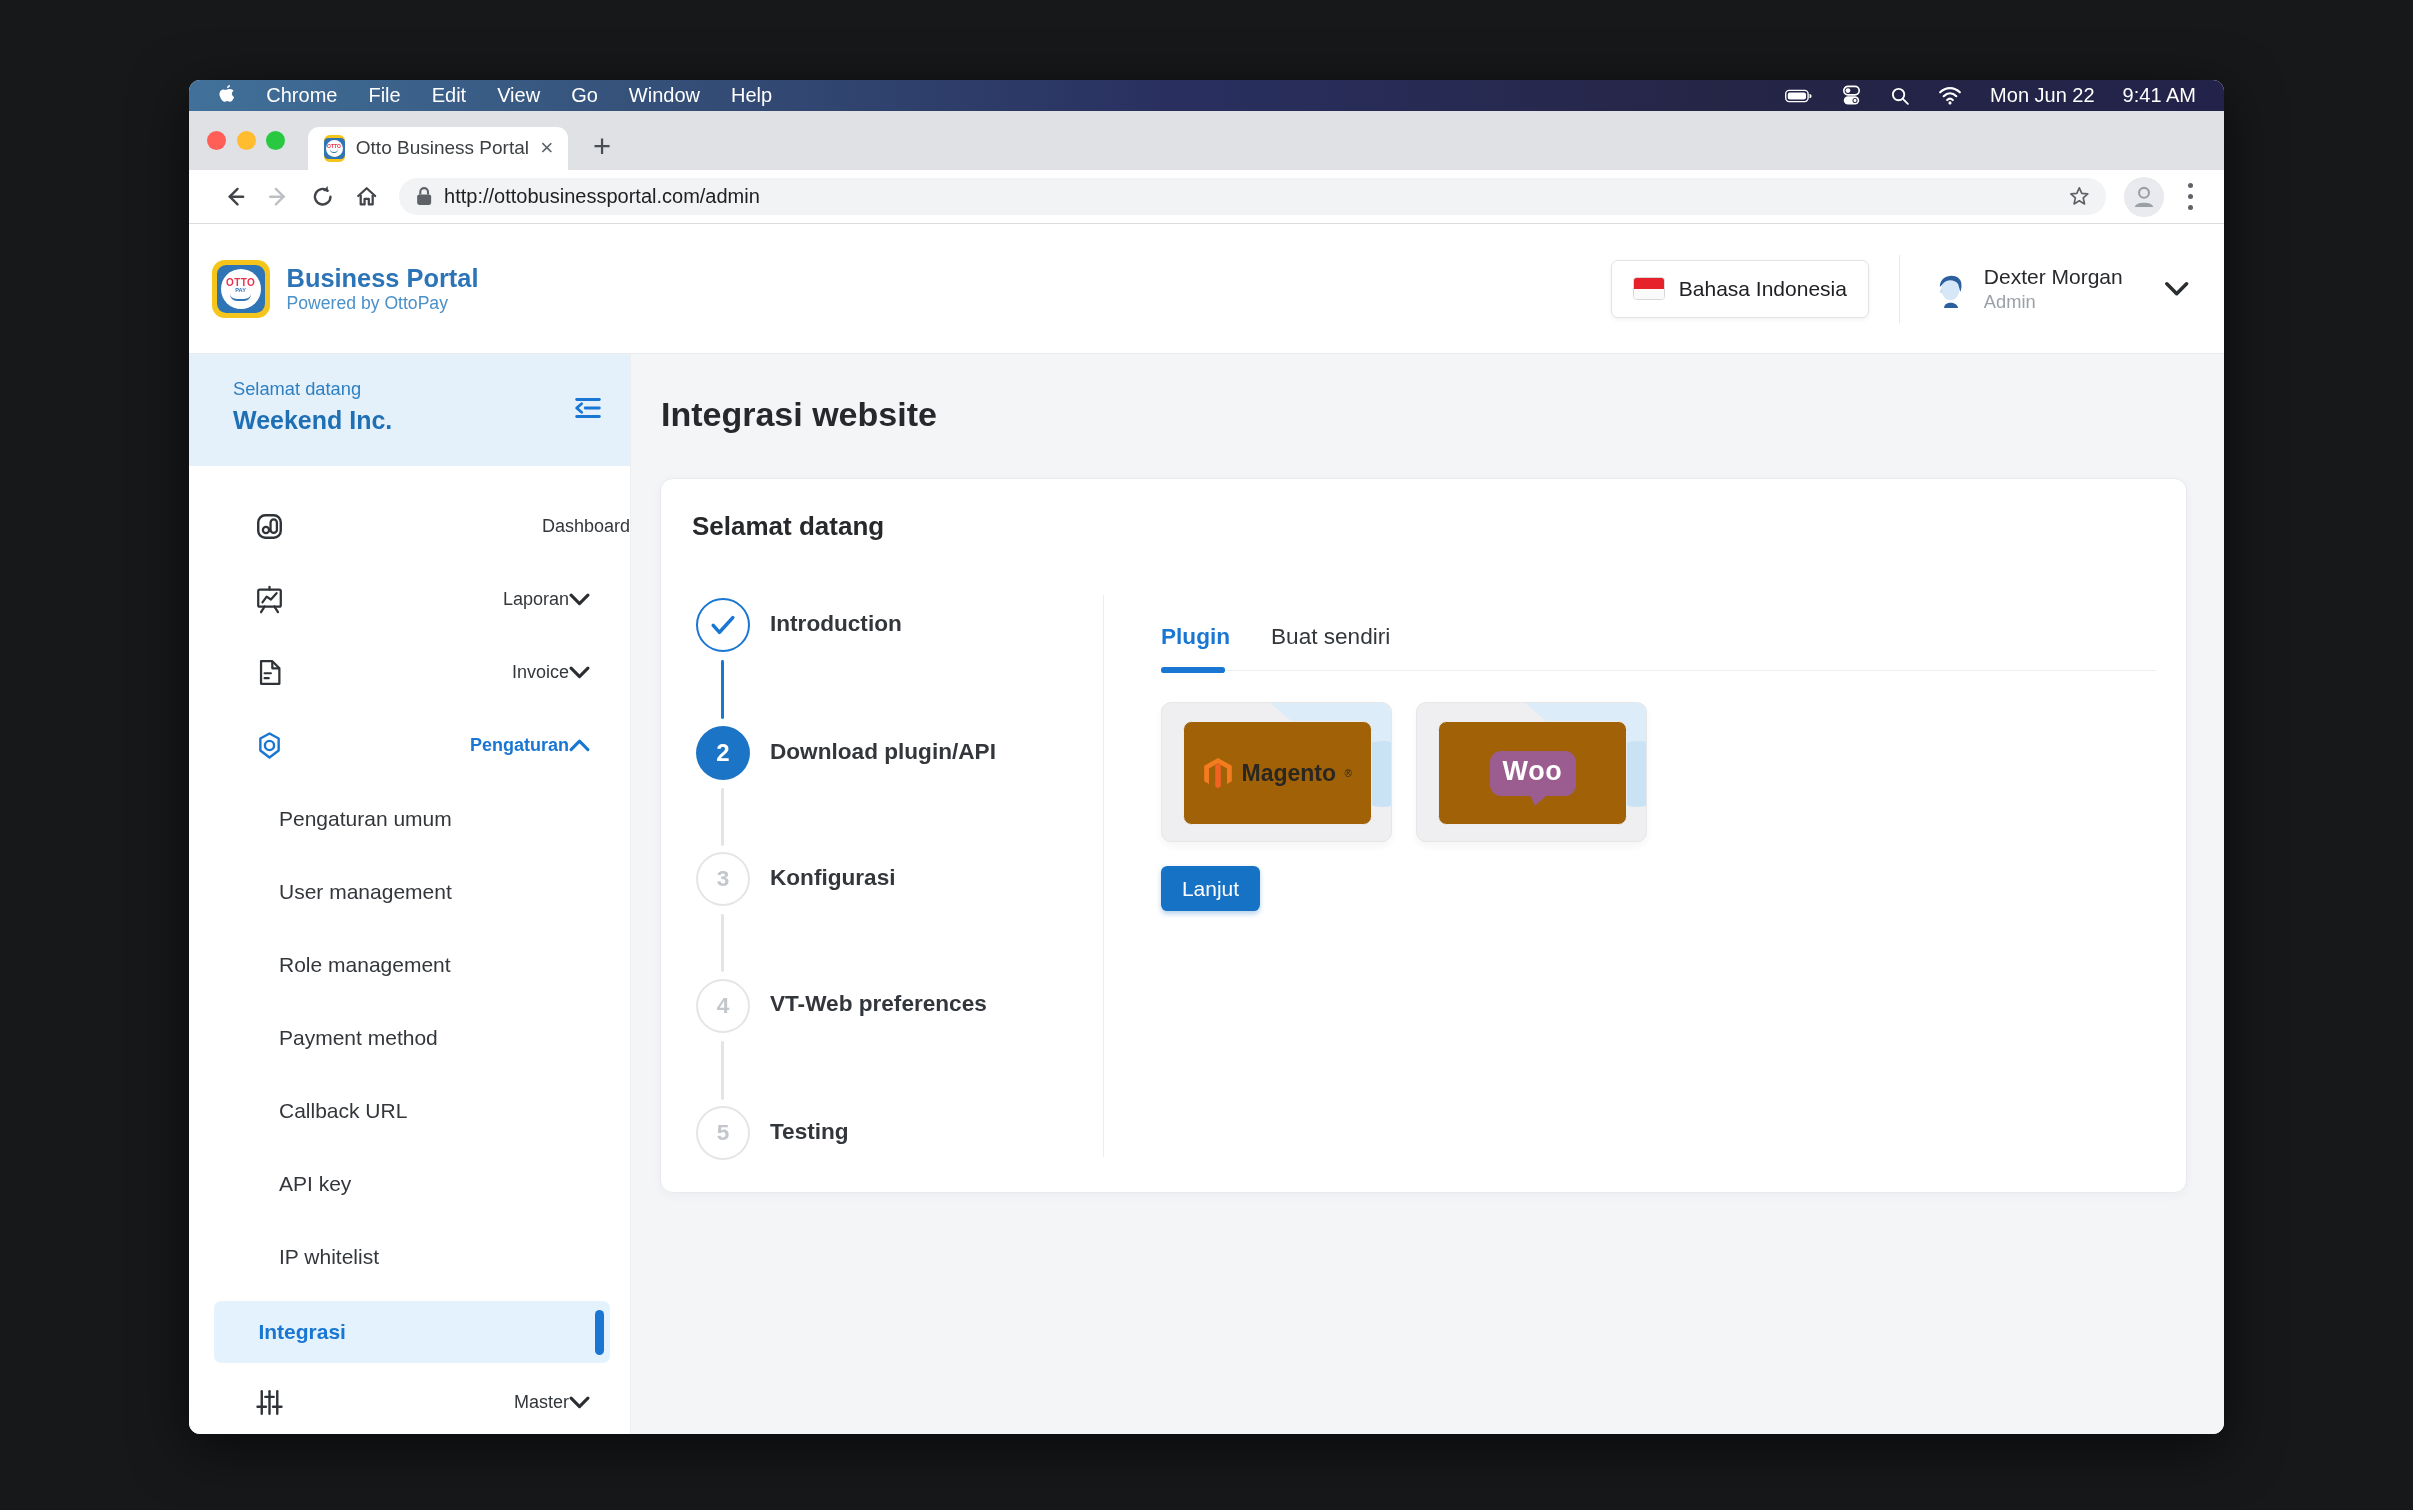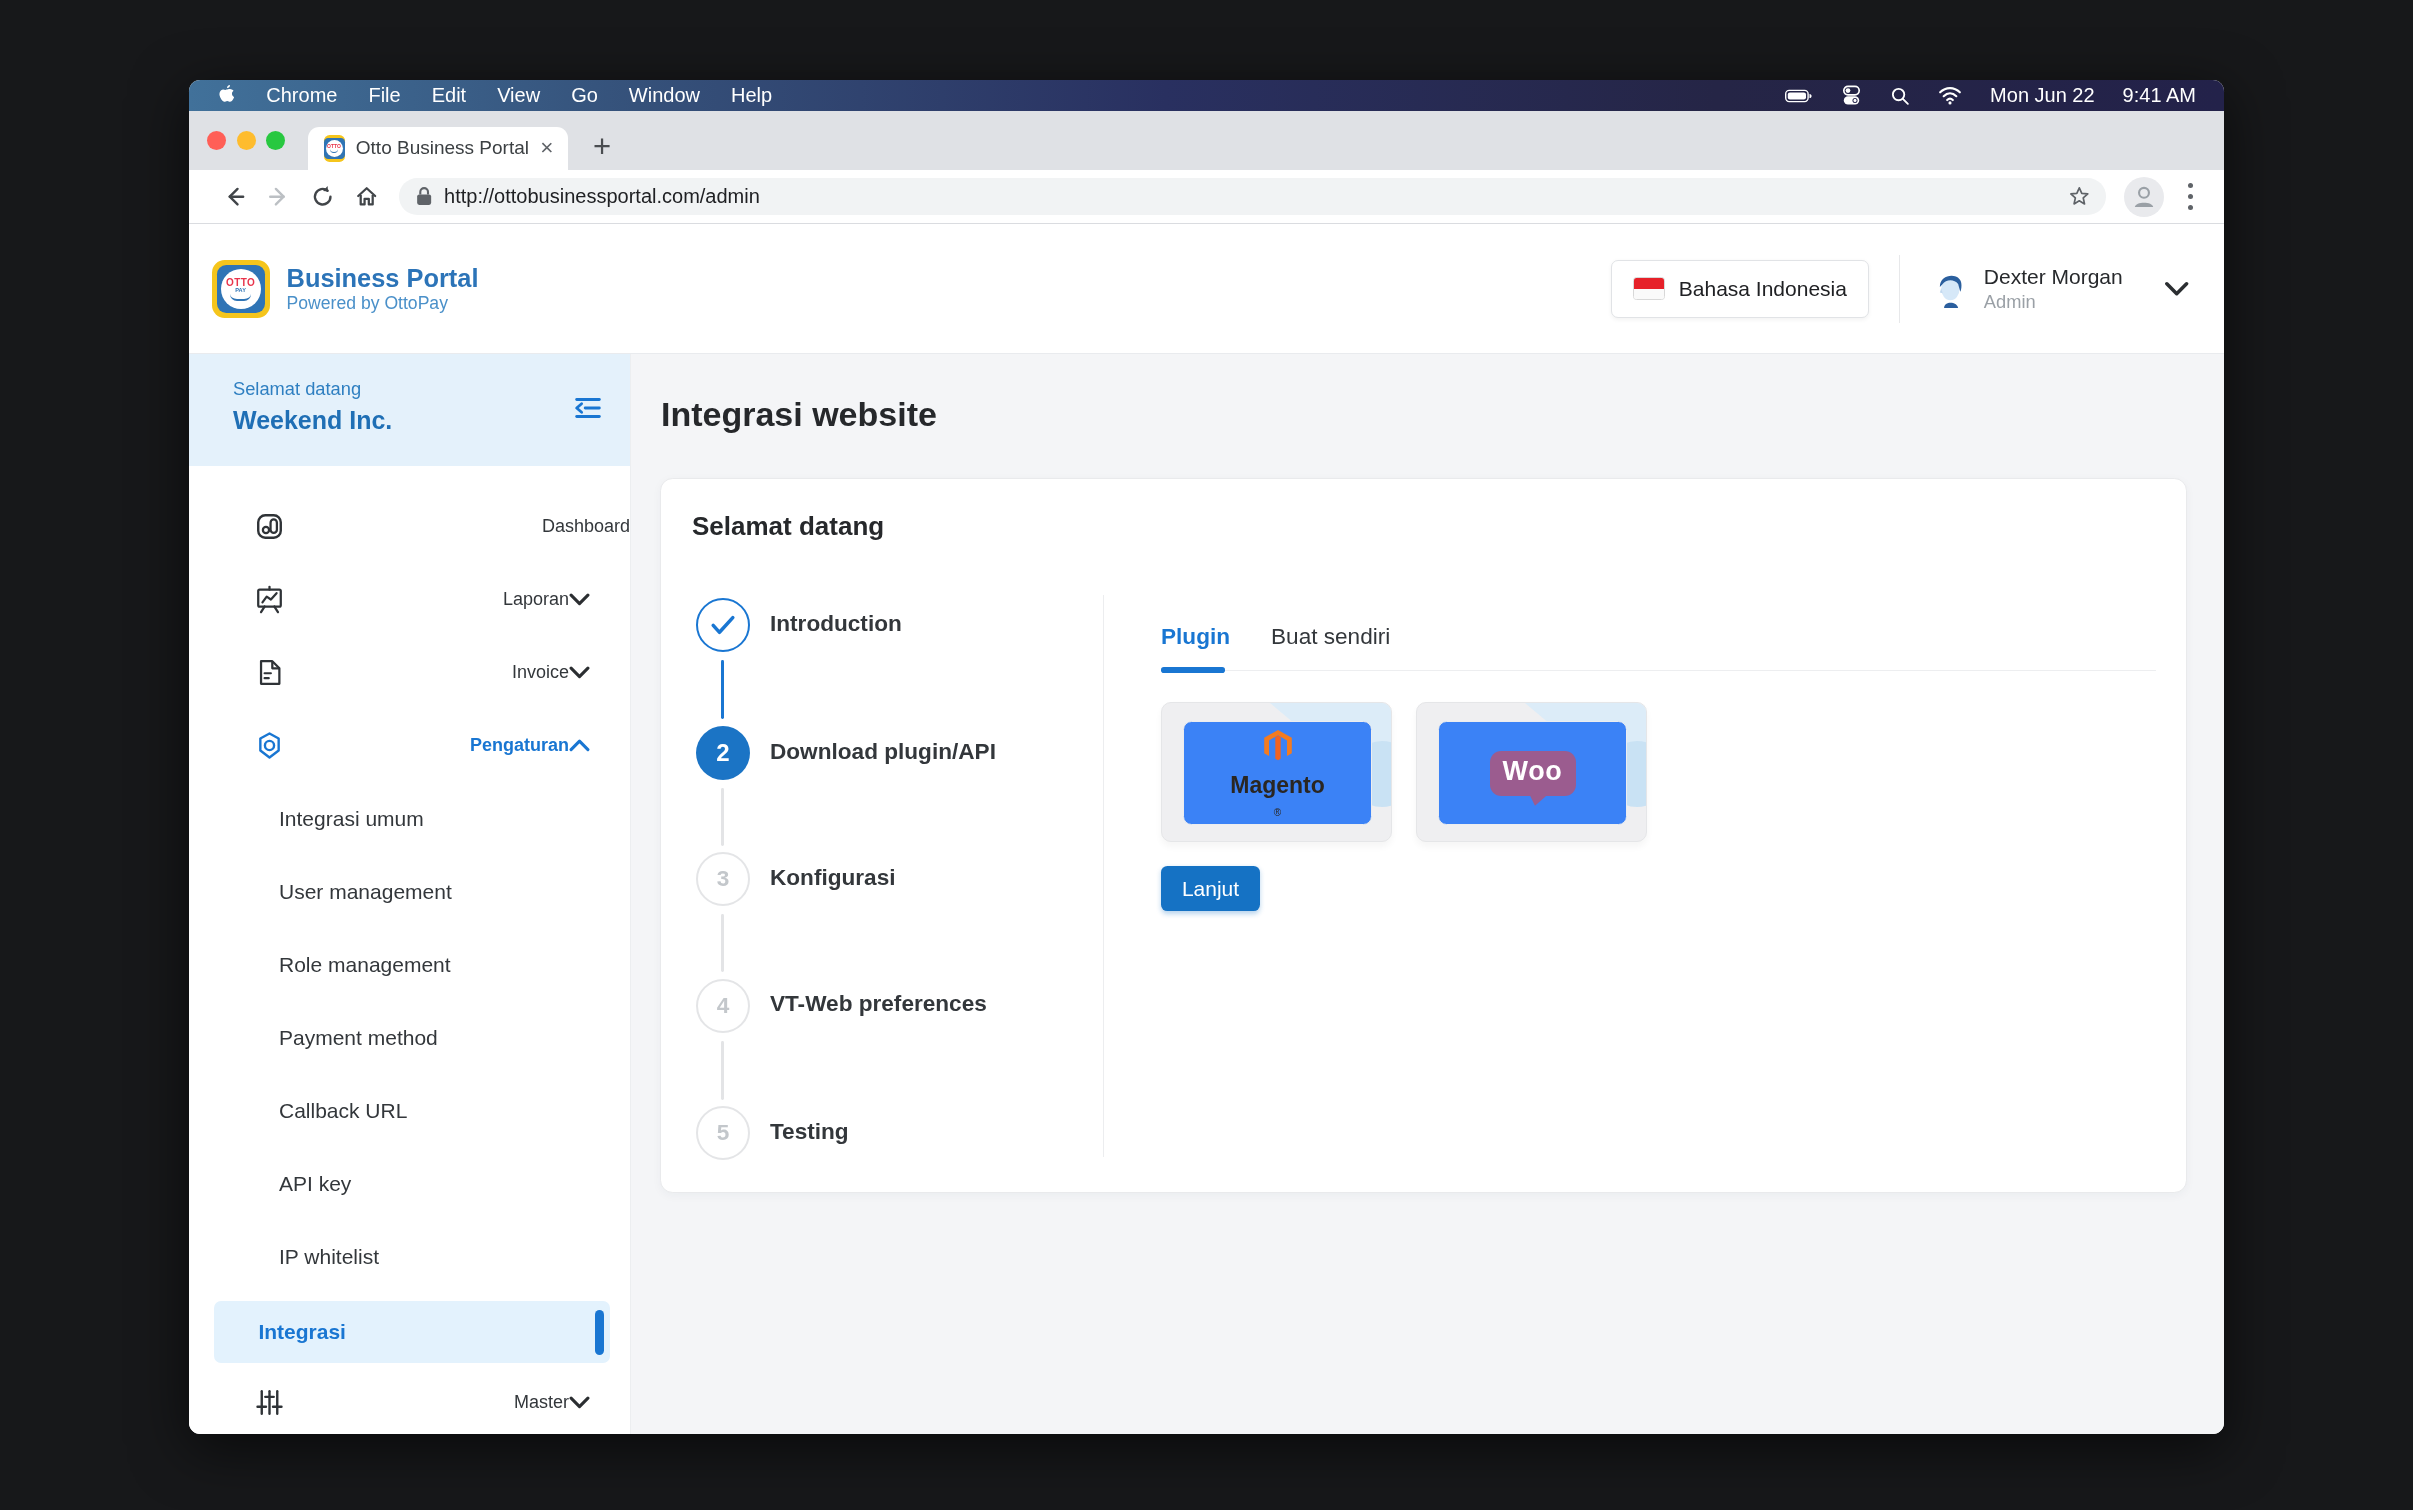--- a/index.html
+++ b/index.html
@@ -120,22 +120,22 @@
   .tab-label.on { color:#1976d2; font-weight:700; }
   .tab-label.off { color:#33373b; }
   .tab-underline { position:absolute; left:500px; top:188px; width:64px; height:5.6px; border-radius:2.8px; background:#1976d2; }
   .tab-hairline { position:absolute; left:500px; top:191px; width:995px; height:1.4px; background:#edeef0; }
 
   
   .pcard { position:absolute; top:223px; width:231px; height:140px; background:#efeff1; border:1.4px solid #e5e6e8;
            border-radius:10px; overflow:hidden; cursor:pointer; box-shadow:0 4.2px 7px rgba(0,0,0,.04); }
   .pcard .wedge { position:absolute; width:162px; height:162px; right:-49px; top:-112px; background:#dcecf8; border-radius:31px; transform:rotate(40deg); }
   .pcard .bub { position:absolute; width:66px; height:66px; border-radius:50%; background:#c9e2f4; right:-24px; top:38px; }
-  .logo-card { position:absolute; left:21px; top:18.3px; width:189px; height:104px; background:#3b82f6; border:1.4px solid #ecedef;
-               border-radius:8.5px; display:flex; align-items:center; justify-content:center; gap:8.5px;flex-direction:column; }
+  .logo-card { position:absolute; left:21px; top:18.3px; width:189px; height:104px; background:#a16207; border:1.4px solid #ecedef;
+               border-radius:8.5px; display:flex; align-items:center; justify-content:center; gap:8.5px; }
   .mag-word { font-size:23px; font-weight:600; color:#2a2622; }
   .mag-reg { font-size:10px; color:#2a2622; vertical-align:super; }
   .woo-bubble { position:relative; width:86px; height:45px; background:#9b5c8f; border-radius:11.3px;
                 display:flex; align-items:center; justify-content:center; }
   .woo-word { color:#fff; font-size:27px; font-weight:800; letter-spacing:0.7px; margin-top:-2.8px; }
   .woo-tail { position:absolute; left:40px; bottom:-10px; width:18.3px; height:11.3px; background:#9b5c8f;
               clip-path:polygon(0 0, 100% 0, 30% 100%); }
 
   .lanjut { position:absolute; left:500px; top:387px; width:99px; height:45px; background:#1572c4; color:#fff;
             font-size:21px; border:none; border-radius:6.4px; display:flex; align-items:center; justify-content:center;
@@ -391,21 +391,21 @@
                 </svg>
           </span>
           <span class="slabel">Pengaturan</span>
           <span class="schev">
             <svg width="21" height="12.7" viewBox="0 0 30 18">
                   <path d="M3 15 L15 3 L27 15" fill="none" stroke="#1976d2" stroke-width="4.4" stroke-linecap="round" stroke-linejoin="round"></path>
                 </svg>
           </span>
         </div>
 
-        <div class="sub">Integrasi umum</div>
+        <div class="sub">Pengaturan umum</div>
         <div class="sub">User management</div>
         <div class="sub">Role management</div>
         <div class="sub">Payment method</div>
         <div class="sub">Callback URL</div>
         <div class="sub">API key</div>
         <div class="sub">IP whitelist</div>
         <div class="sub active-wrap">
           <div class="active-pill">
             <span>Integrasi</span>
           </div>

